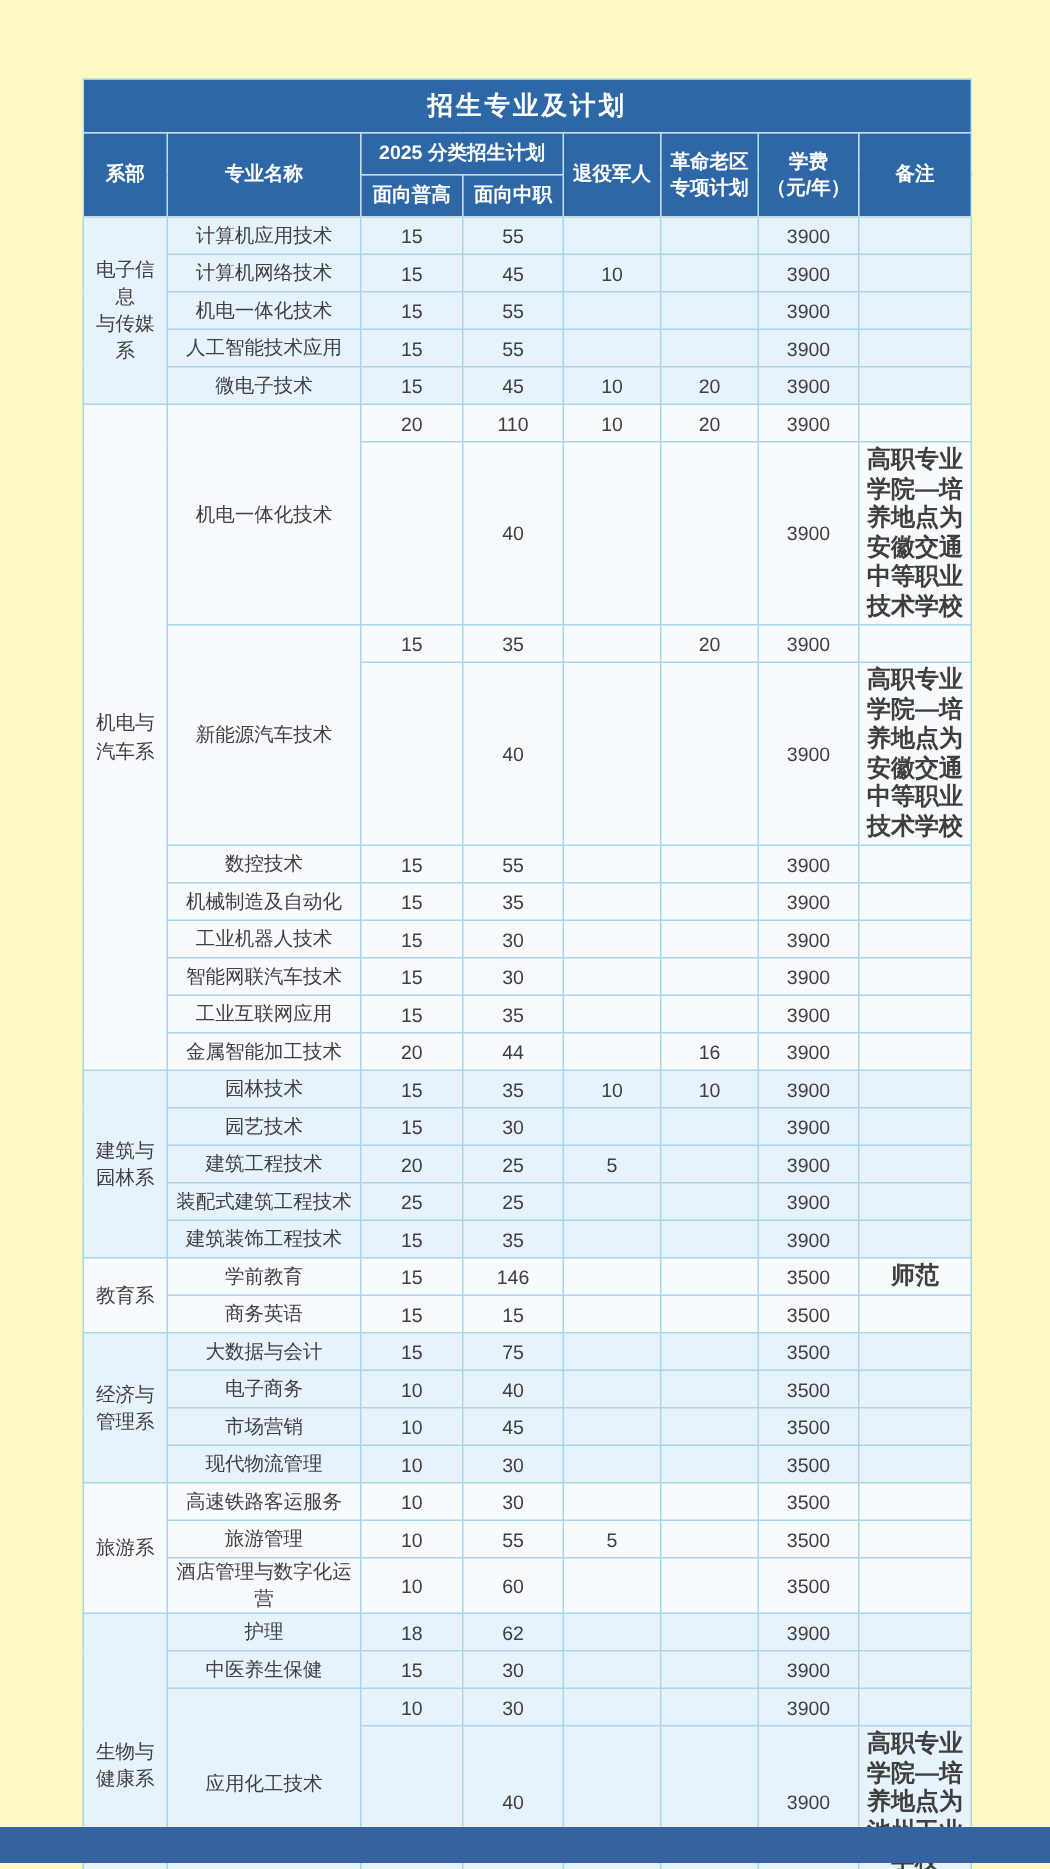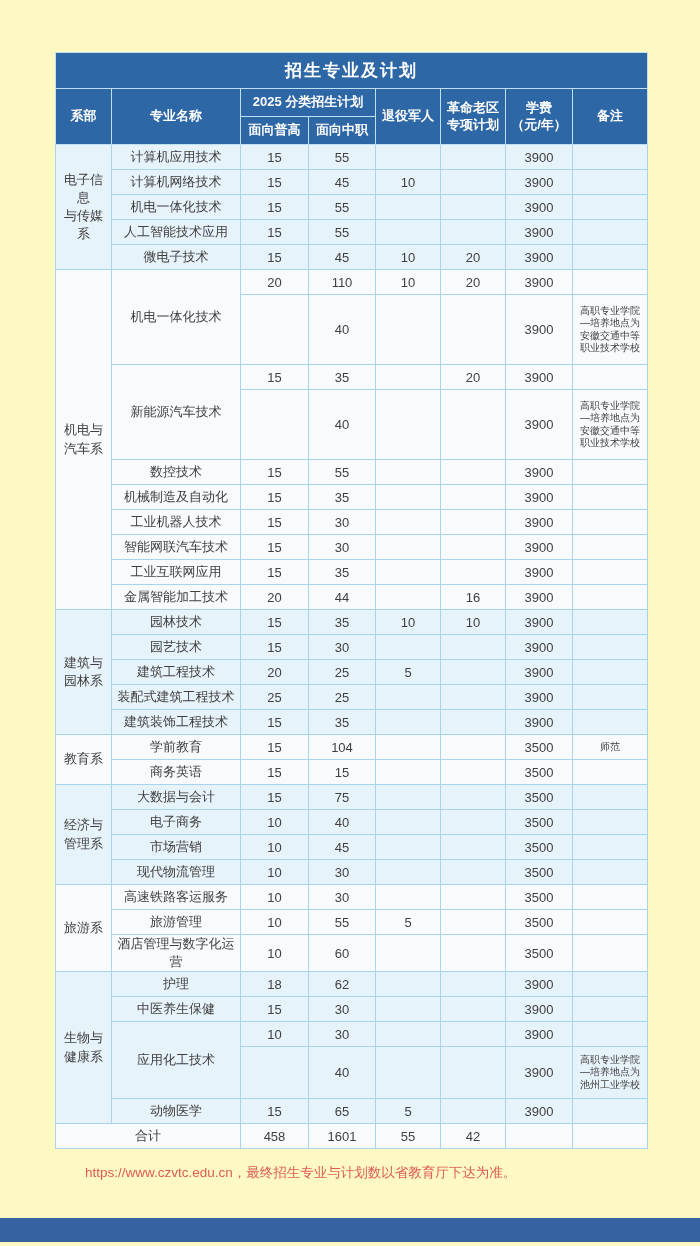--- a/index.html
+++ b/index.html
@@ -30,22 +30,23 @@
   }
   th.title-cell{height:36px;font-size:17px;letter-spacing:2px;}
   tr.head th{height:28px;line-height:1.25;}
   .pre{white-space:pre-line;}
   tbody td{
     height:25px;text-align:center;font-size:13px;padding:0 2px;
     vertical-align:middle;
   }
   td.dept{white-space:pre-line;line-height:1.4;font-size:13px;}
   td.remark{
-    font-size:10px;line-height:1.22;word-break:break-all;
+    font-size:16px;line-height:1.22;word-break:break-all;
     padding:2px 4px;
+    font-weight:bold;
   }
   tr.sec-a td{background:var(--section-tint-a);}
   tr.sec-b td{background:var(--section-tint-b);}
   .footnote{
     margin:13px 0 0 56px;width:600px;color:var(--note-red);
     font-size:13.5px;line-height:1.7;
   }
   .fn2{padding-left:29px;}
   .footer-bar{
     position:absolute;left:0;top:1218px;width:700px;height:24px;
@@ -270,21 +271,21 @@
           <td class="num">35</td>
           <td class="num"></td>
           <td class="num"></td>
           <td class="num">3900</td>
           <td class="remark"></td>
         </tr>
         <tr class="sec-b">
           <td rowspan="2" class="dept">教育系</td>
           <td class="major">学前教育</td>
           <td class="num">15</td>
-          <td class="num">104</td>
+          <td class="num">146</td>
           <td class="num"></td>
           <td class="num"></td>
           <td class="num">3500</td>
           <td class="remark">师范</td>
         </tr>
         <tr class="sec-b">
           <td class="major">商务英语</td>
           <td class="num">15</td>
           <td class="num">15</td>
           <td class="num"></td>

